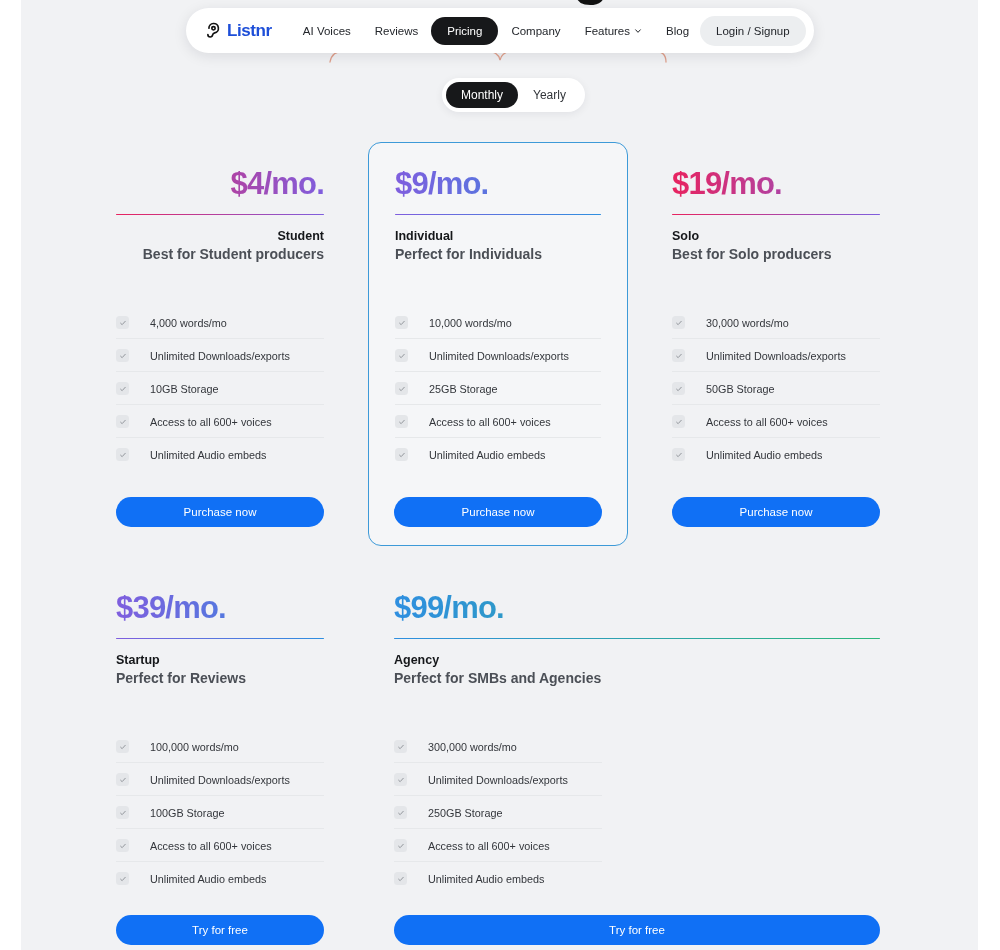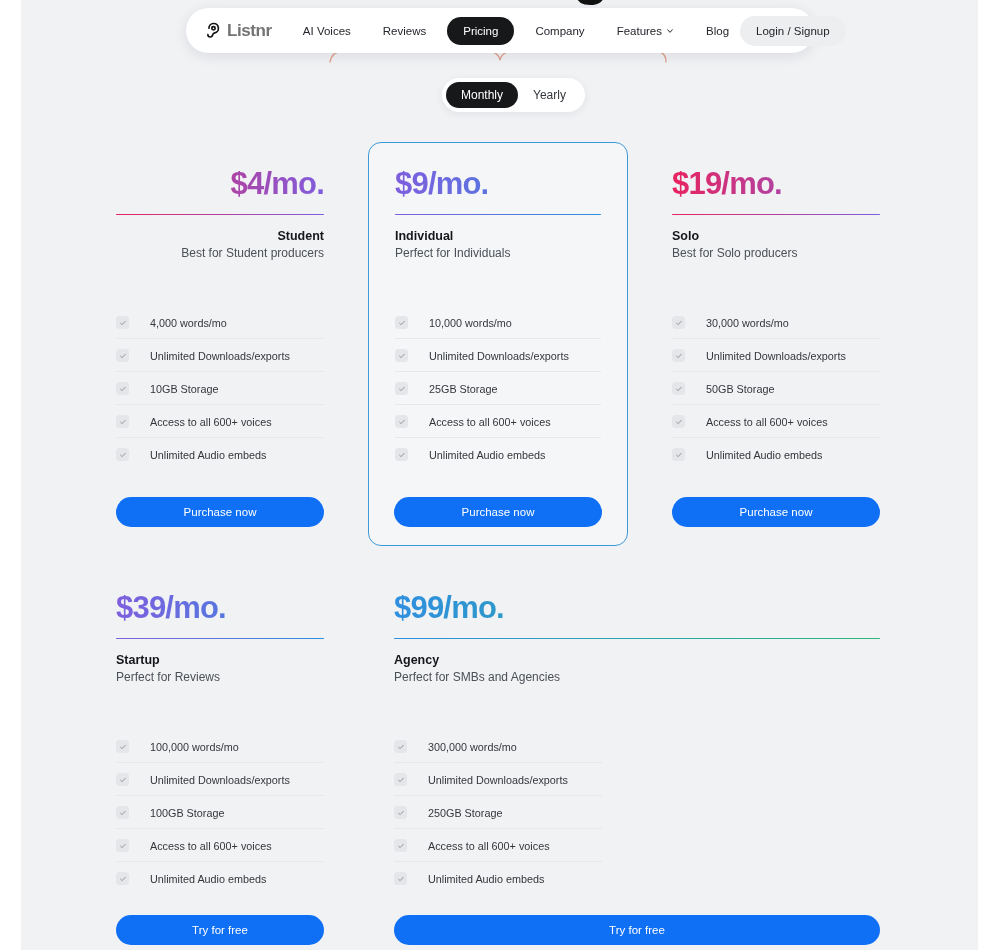--- a/index.html
+++ b/index.html
@@ -36,23 +36,23 @@
     background: #ffffff;
     border-radius: 24px;
     box-shadow: 0 3px 14px rgba(20,20,40,.10);
     display: flex; align-items: center;
     padding: 0 9px 0 18px;
     z-index: 20;
   }
   .brand { display: flex; align-items: center; gap: 4px; margin-right: 20px; }
   .brand-mark { width: 19px; height: 19px; display: block; }
   .brand-name {
-    font-size: 17px; font-weight: 700; color: #737373; letter-spacing: -.4px;
-  }
-  .nav-links { display: flex; align-items: center; gap: 10px; flex: 1; }
+    font-size: 17px; font-weight: 700; color: #1d4ed8; letter-spacing: -.4px;
+  }
+  .nav-links { display: flex; align-items: center; gap: 2px; flex: 1; }
   .nav-link {
     font-size: 11.5px; color: #23262b; padding: 6px 11px;
     border-radius: 14px; white-space: nowrap; cursor: pointer;
     display: flex; align-items: center; gap: 4px;
   }
   .nav-link.active { background: #17181a; color: #ffffff; font-weight: 500; padding: 8px 16px; border-radius: 16px; }
   .chev { width: 8px; height: 8px; display: inline-block; }
   .login-btn {
     font-size: 11.5px; color: #23262b; background: #eceef0;
     border-radius: 18px; padding: 9px 16px; white-space: nowrap; cursor: pointer;
@@ -80,21 +80,21 @@
   .price {
     font-size: 31px; font-weight: 700; letter-spacing: -.8px;
     -webkit-background-clip: text; background-clip: text;
     -webkit-text-fill-color: transparent; color: transparent;
     line-height: 1.05; white-space: nowrap;
   }
   .rule { height: 1.6px; margin-top: 13px; border-radius: 1px; }
   .plan-name {
     font-size: 12.5px; font-weight: 700; color: #15171a; margin-top: 14px;
   }
-  .plan-tag { font-size: 12px; color: #4b4f56; margin-top: 3px; }
+  .plan-tag { font-size: 14px; color: #4b4f56; margin-top: 3px; font-weight: bold; }
   .feat {
     display: flex; align-items: center; gap: 21px;
     padding: 10px 0 9px 0;
     border-bottom: 1px solid #e6e8ea;
   }
   .feat:last-child { border-bottom: none; }
   .check {
     width: 13px; height: 13px; min-width: 13px; border-radius: 3.5px;
     background: #e4e6e9; display: flex; align-items: center; justify-content: center;
   }

